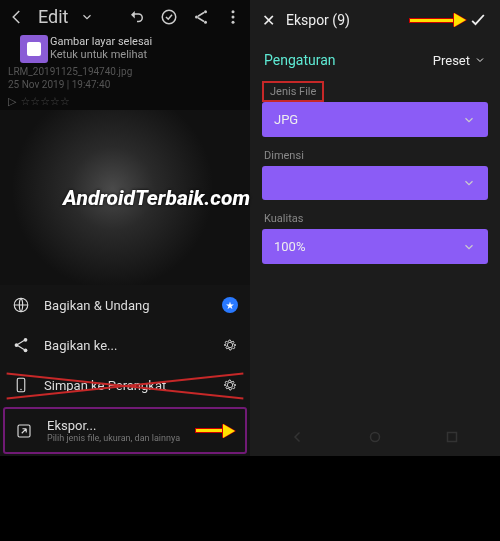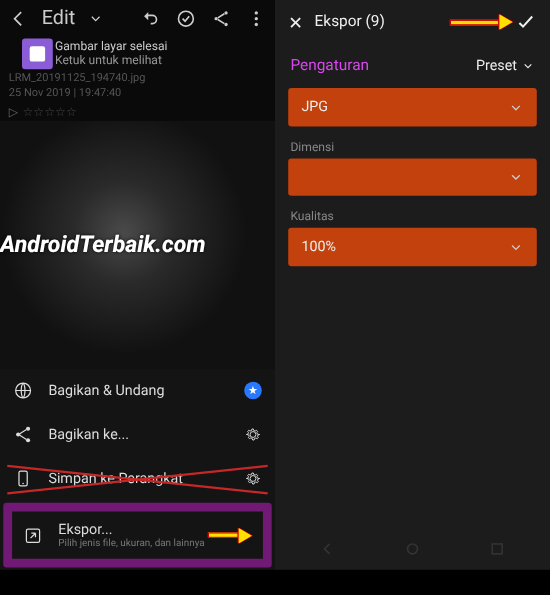--- a/index.html
+++ b/index.html
@@ -1,59 +1,59 @@
 <!DOCTYPE html>
 <html><head>
 <meta charset="utf-8">
 <style>
   * { margin: 0; padding: 0; box-sizing: border-box; font-family: -apple-system, Roboto, sans-serif; }
   body { background: #000; width: 500px; height: 541px; display: flex; overflow: hidden; }
-  .panel { height: 518px; display: flex; flex-direction: column; }
+  .panel { height: 456px; display: flex; flex-direction: column; }
   .left { width: 250px; background: #0a0a0a; position: relative; }
   .right { width: 250px; background: #1c1c1c; }
   
   .left-header { display: flex; align-items: center; padding: 6px 8px; gap: 12px; }
   .edit-title { color: #ccc; font-size: 18px; display: flex; align-items: center; }
   .hdr-icons { margin-left: auto; display: flex; gap: 14px; color: #ccc; }
   .hdr-icons svg { width: 18px; height: 18px; }
   
   .notif { display: flex; align-items: center; padding: 2px 20px 2px 50px; gap: 8px; position: relative; }
   .thumb { width: 28px; height: 28px; background: #8a5cd6; border-radius: 3px; position: absolute; left: 20px; top: 2px; display: flex; align-items: center; justify-content: center; }
   .thumb-inner { width: 14px; height: 14px; background: #fff; border-radius: 2px; }
   .notif-text { color: #999; font-size: 11px; line-height: 1.2; }
   .notif-text .t { color: #ccc; }
   .meta { color: #555; font-size: 10px; padding: 2px 8px; line-height: 1.3; }
   .stars { color: #444; font-size: 11px; padding: 2px 8px; }
   
-  .preview { flex: 1; background: radial-gradient(circle at 45% 45%, #4a4a4a 0%, #2a2a2a 25%, #111 60%); position: relative; display: flex; align-items: center; justify-content: flex-start; }
+  .preview { flex: 1; background: radial-gradient(circle at 45% 45%, #4a4a4a 0%, #2a2a2a 25%, #111 60%); position: relative; display: flex; align-items: center; justify-content: flex-end; }
   .watermark { color: #fff; font-size: 21px; font-weight: 800; font-style: italic; text-shadow: 0 0 3px #000; }
   
   .share-menu { background: #141414; }
   .share-row { display: flex; align-items: center; padding: 11px 12px; gap: 14px; position: relative; }
   .share-row .lbl { color: #ddd; font-size: 13px; flex: 1; }
   .share-row .sub { color: #777; font-size: 9px; display: block; }
   .share-icon { color: #ddd; width: 18px; height: 18px; flex-shrink: 0; }
   .right-icon { color: #ddd; width: 16px; height: 16px; }
   .badge-star { width: 16px; height: 16px; background: #2979ff; border-radius: 50%; display: flex; align-items: center; justify-content: center; color: #fff; font-size: 10px; }
-  .row-selected { border: 8px solid #701a75; border-radius: 3px; margin: 2px 3px; padding: 9px 10px; }
+  .row-selected { border: 2px solid #701a75; border-radius: 3px; margin: 2px 3px; padding: 9px 10px; }
   .strike { position: relative; }
   .strike::before, .strike::after { content: ""; position: absolute; left: 6px; right: 6px; top: 50%; height: 2px; background: #c62828; }
   .strike::before { transform: rotate(6deg); }
   .strike::after { transform: rotate(-6deg); }
   
   .right-header { display: flex; align-items: center; padding: 10px 12px; gap: 8px; }
   .right-header .ttl { color: #eee; font-size: 14px; }
   .close-x { color: #eee; font-size: 16px; width: 16px; }
   .confirm { margin-left: auto; color: #eee; }
   
   .sect-row { display: flex; align-items: center; padding: 12px 14px; }
-  .sect-row .k { color: #d946ef; font-size: 14px; }
+  .sect-row .k { color: #5eead4; font-size: 14px; }
   .sect-row .r { margin-left: auto; color: #eee; font-size: 13px; display: flex; align-items: center; gap: 4px; }
   .field-label { color: #888; font-size: 11px; padding: 6px 14px 4px; }
-  .select { margin: 0 12px 6px; background: #c2410c; color: #eee; padding: 10px 12px; border-radius: 3px; display: flex; align-items: center; font-size: 13px; }
+  .select { margin: 0 12px 6px; background: #8b5cf6; color: #eee; padding: 10px 12px; border-radius: 3px; display: flex; align-items: center; font-size: 13px; }
   .select .chev { margin-left: auto; color: #ccc; }
   .boxed-label { display: inline-block; border: 2px solid #c62828; padding: 2px 6px; margin-left: 12px; color: #888; font-size: 11px; }
   
   .right-bottom { margin-top: auto; display: flex; justify-content: space-around; padding: 10px; color: #333; }
   .right-bottom svg { width: 18px; height: 18px; }
   
   .arrow { position: absolute; display: flex; align-items: center; pointer-events: none; }
   .arrow-shaft { height: 5px; background: #ffe000; border: 1px solid #c00; }
   .arrow-head { width: 0; height: 0; border-top: 7px solid transparent; border-bottom: 7px solid transparent; border-left: 12px solid #ffe000; filter: drop-shadow(1px 0 0 #c00) drop-shadow(-1px 0 0 #c00); }
   svg { fill: currentColor; }
@@ -176,20 +176,21 @@
   <div class="sect-row">
     <span class="k">Pengaturan</span>
     <span class="r">
       <span>Preset</span>
       <svg width="12" height="12" viewBox="0 0 24 24">
           <path d="M6 9l6 6 6-6" stroke="#eee" stroke-width="2" fill="none"></path>
         </svg>
     </span>
   </div>
 
+  <div><span class="boxed-label">Jenis File</span></div>
   <div class="select">
     <span>JPG</span>
     <svg class="chev" width="14" height="14" viewBox="0 0 24 24">
         <path d="M6 9l6 6 6-6" stroke="#ccc" stroke-width="2" fill="none"></path>
       </svg>
   </div>
 
   <div class="field-label">Dimensi</div>
   <div class="select">
     <svg class="chev" width="14" height="14" viewBox="0 0 24 24">

